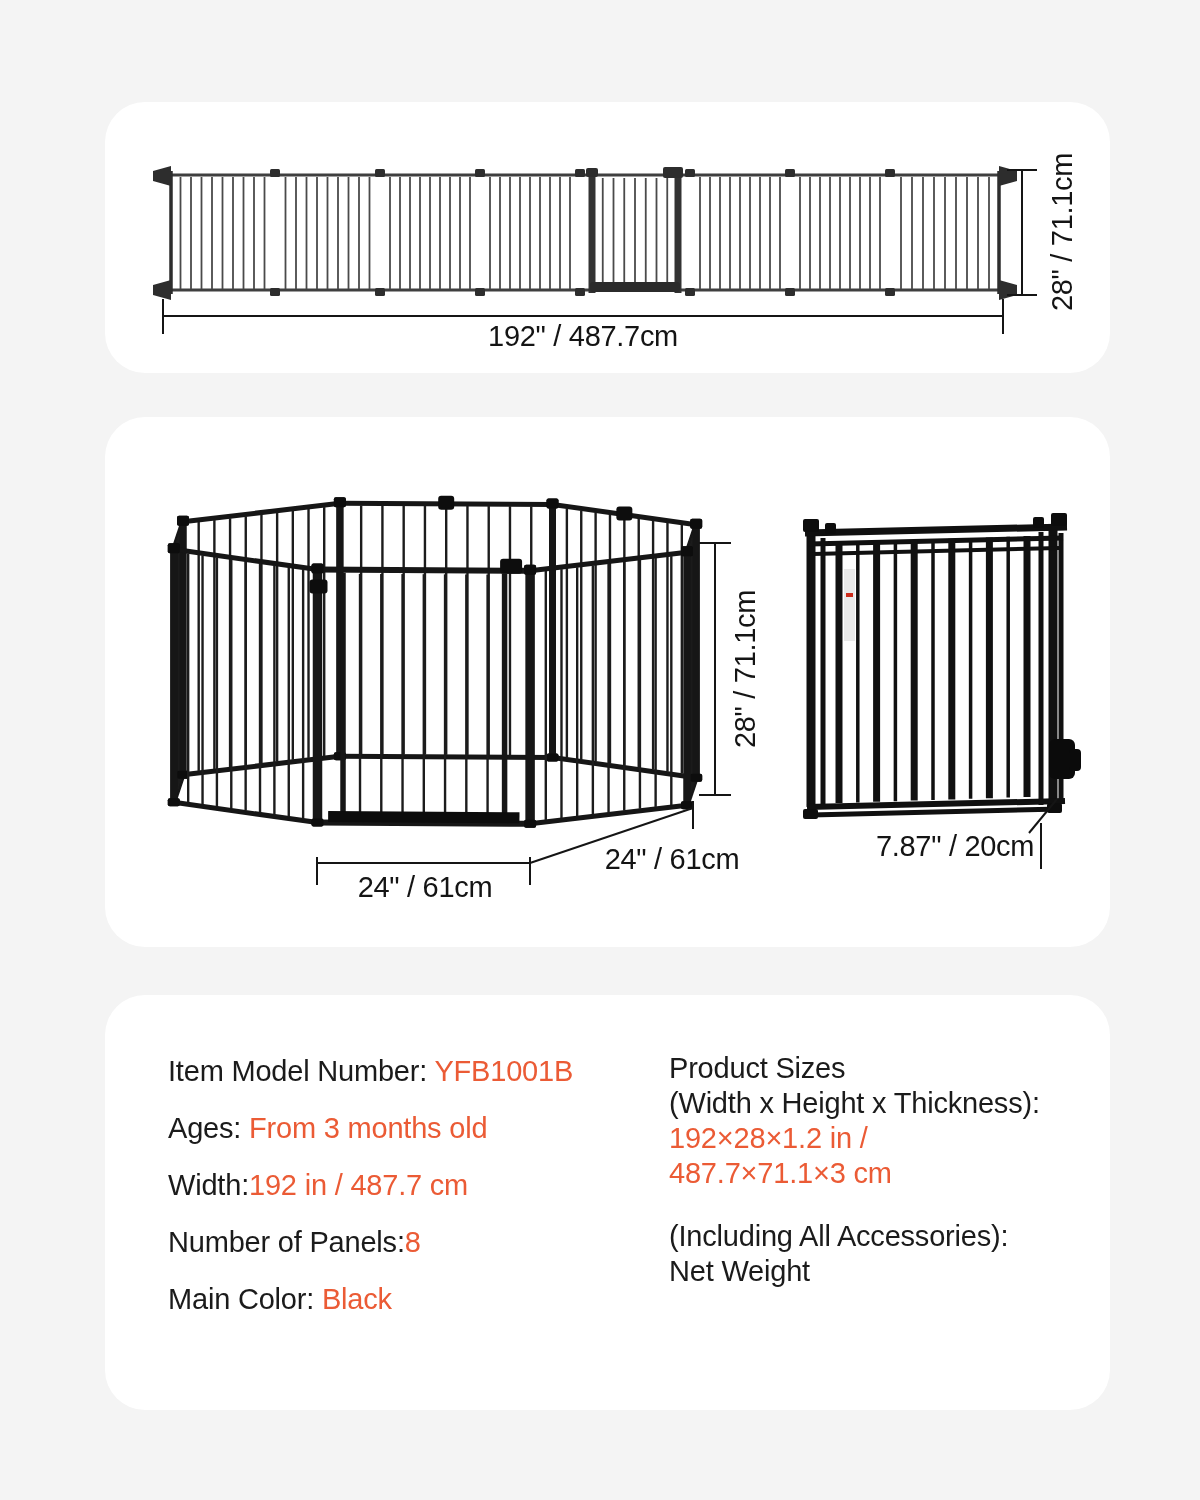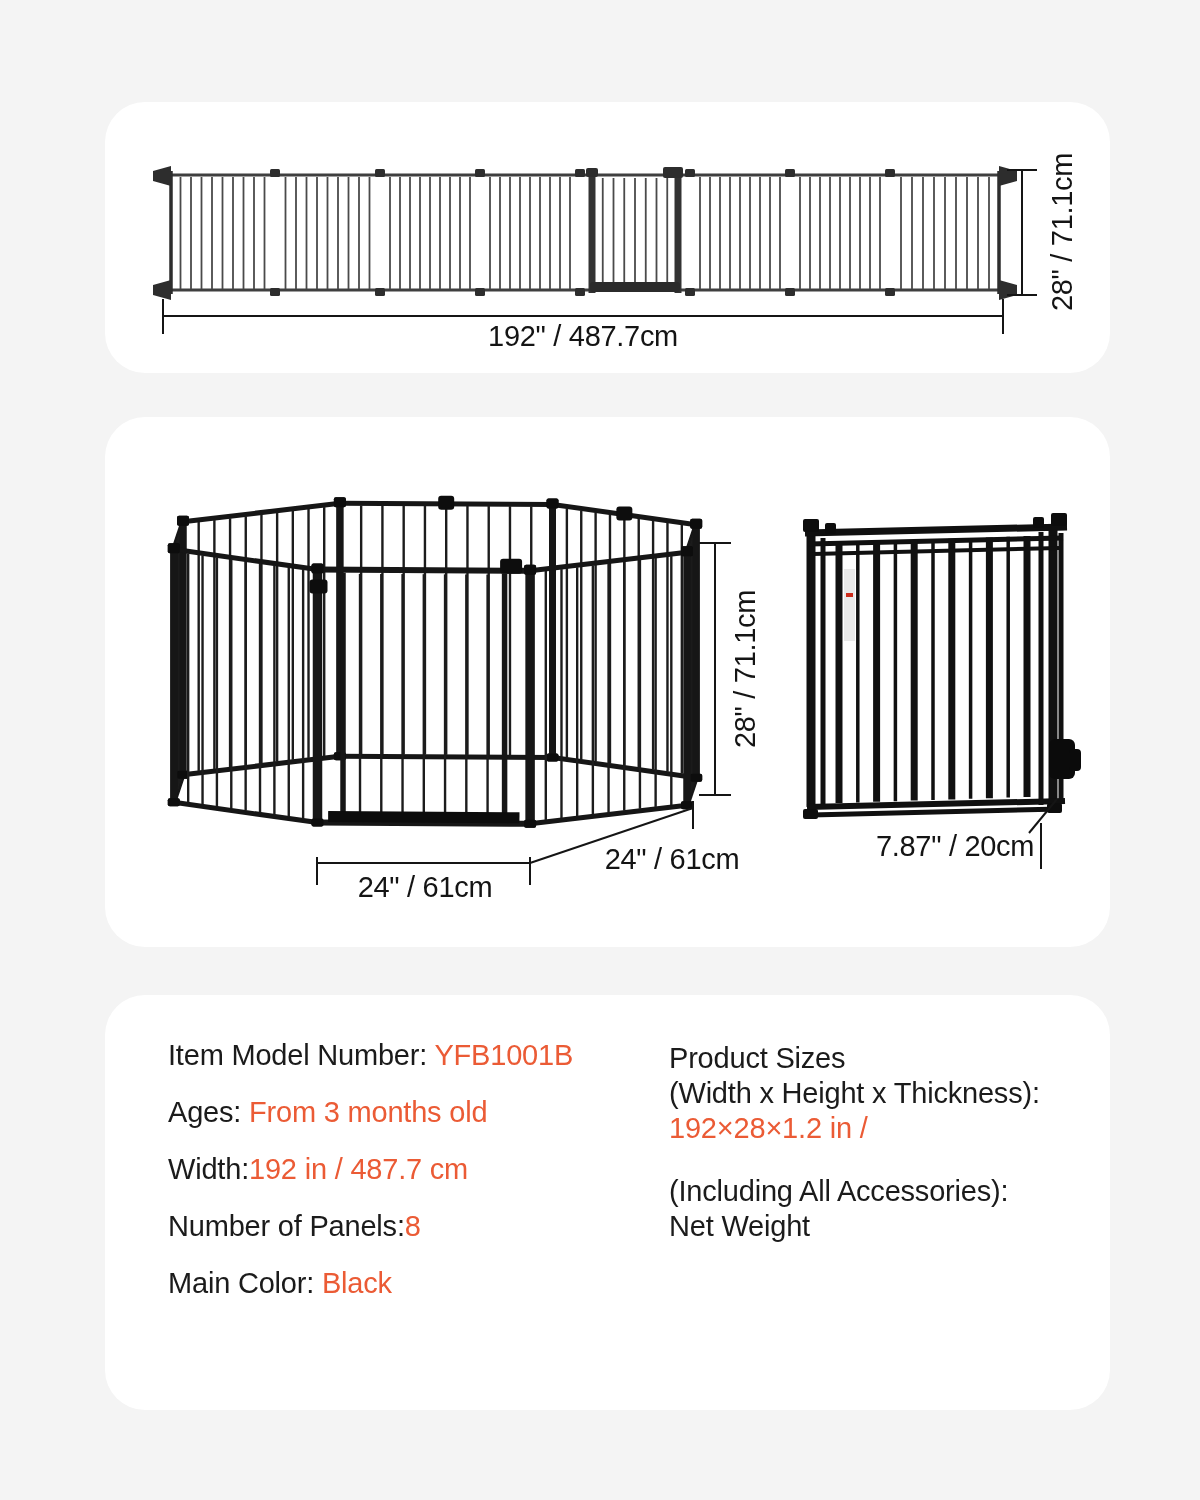--- a/index.html
+++ b/index.html
@@ -7,23 +7,23 @@
         font-family:"Liberation Sans",sans-serif;color:#1b1b1b;}
   .card{position:absolute;left:105px;width:1005px;background:#ffffff;border-radius:40px;}
   .card-flat{top:102px;height:271px;}
   .card-assembled{top:417px;height:530px;}
   .card-specs{top:995px;height:415px;}
   .illus{position:absolute;inset:0;}
   .illus svg{position:absolute;left:0;top:0;}
   .dim-label{position:absolute;white-space:nowrap;font-size:29px;font-weight:400;color:#141414;
              letter-spacing:-.3px;transform:translate(-50%,-50%);}
   .dim-label.rot{transform:translate(-50%,-50%) rotate(-90deg);}
-  .specs-left{position:absolute;left:63px;top:44px;}
+  .specs-left{position:absolute;left:63px;top:60px;}
   .specs-left p{margin:0 0 24px 0;font-size:29px;line-height:33px;letter-spacing:-.2px;}
-  .specs-right{position:absolute;left:564px;top:46px;width:420px;}
+  .specs-right{position:absolute;left:564px;top:56px;width:420px;}
   .specs-right p{margin:0;font-size:29px;line-height:35px;letter-spacing:-.2px;}
   .specs-right .block2{margin-top:28px;}
   .val{color:var(--accent,#EB5B35);}
 </style>
 </head>
 <body>
 
 <div class="page">
 
   <section class="card card-flat">
@@ -337,20 +337,21 @@
       <p><span>Ages: </span><span class="val">From 3 months old</span></p>
       <p><span>Width:</span><span class="val">192 in / 487.7 cm</span></p>
       <p><span>Number of Panels:</span><span class="val">8</span></p>
       <p><span>Main Color: </span><span class="val">Black</span></p>
     </div>
     <div class="specs-right">
       <div class="block1">
         <p>Product Sizes</p>
         <p>(Width x Height x Thickness):</p>
         <p class="val">192×28×1.2 in /</p>
+        <p class="val">487.7×71.1×3 cm</p>
       </div>
       <div class="block2">
         <p>(Including All Accessories):</p>
         <p>Net Weight</p>
       </div>
     </div>
   </section>
 </div>
 
 </body></html>

